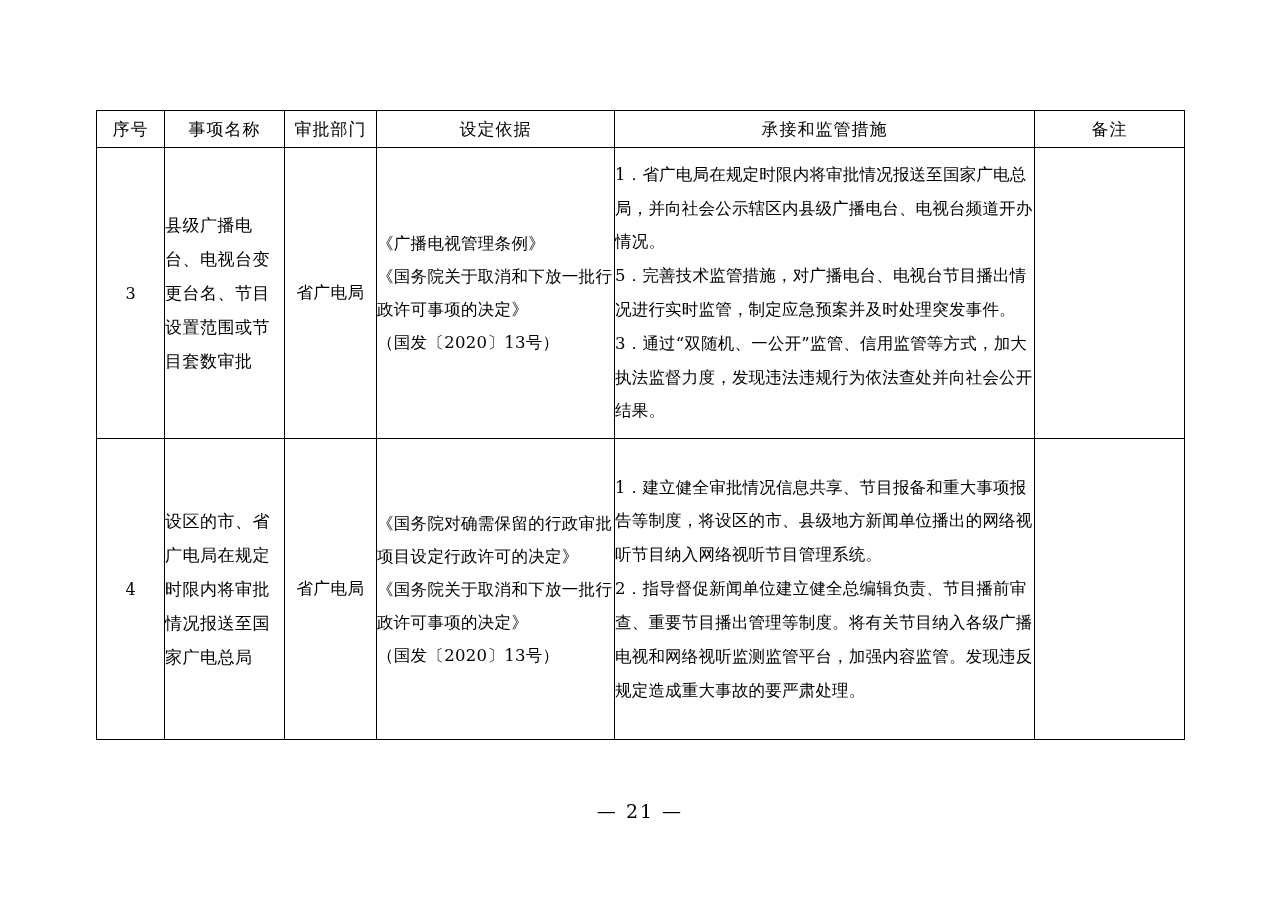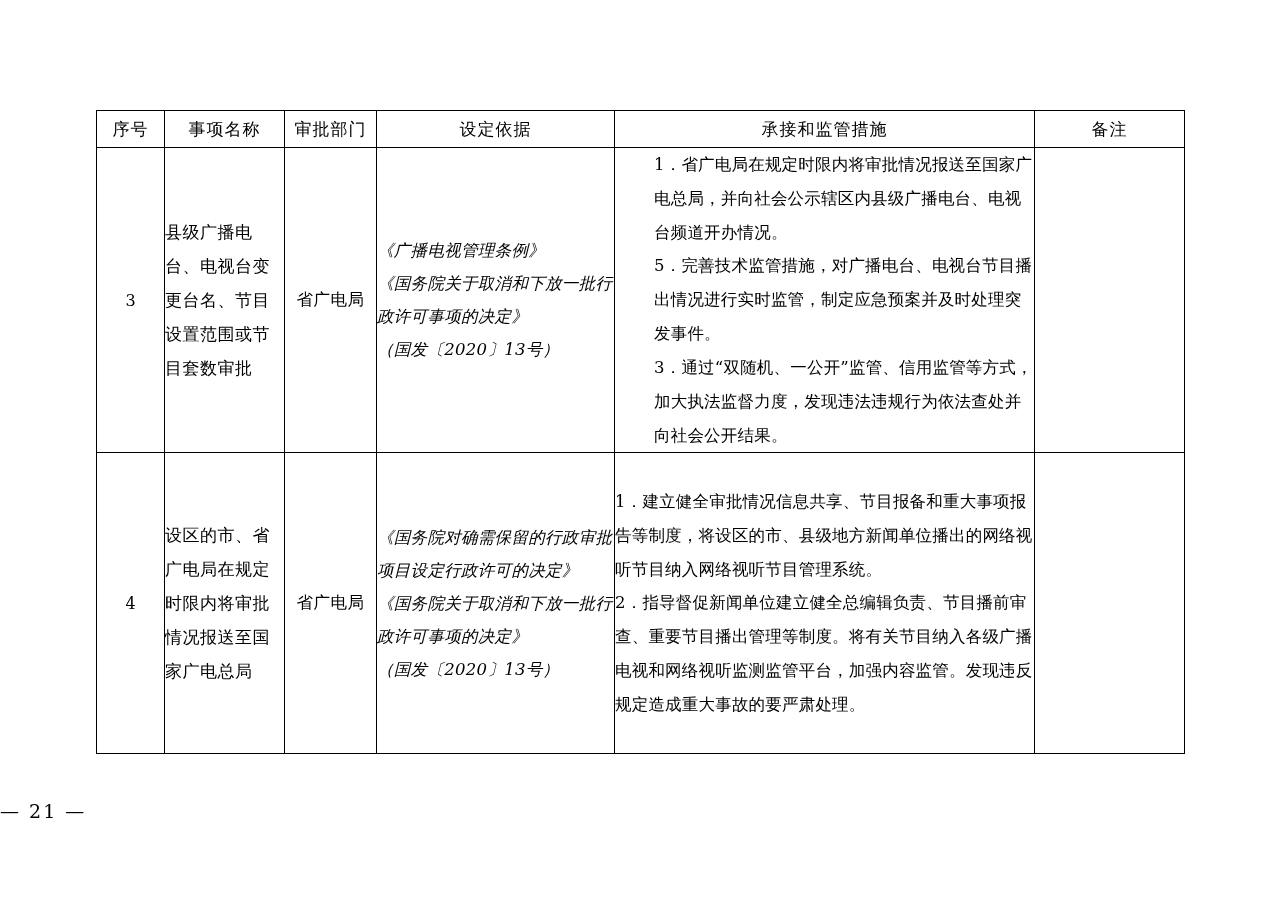--- a/index.html
+++ b/index.html
@@ -67,46 +67,45 @@
     font-size: 16.5px;
     letter-spacing: 0.5px;
     font-family: Liberation Serif, serif;
   }
   .cell-basis {
     font-size: 16.5px;
     line-height: 2.0;
     padding: 8px 14px;
     text-align: left;
     letter-spacing: 0.3px;
-    font-style: italic;
   }
   .cell-meas {
     font-size: 16.5px;
     line-height: 2.05;
     padding: 10px 14px;
     text-align: left;
     letter-spacing: 0.2px;
   }
   .cell-note { }
 
-  .row-3 .cell-meas { height: 290px; padding-left: 39px; }
+  .row-3 .cell-meas { height: 290px; }
   .row-4 .cell-meas { height: 300px; }
 
   .meas-item {
     display: block;
     text-indent: 0;
   }
   .basis-line { display: block; }
 
   .page-number {
     position: absolute;
     left: 0;
     top: 800px;
     width: 1280px;
-    text-align: left;
+    text-align: center;
     font-size: 19px;
     font-family: "DejaVu Serif", "Liberation Serif", serif;
     letter-spacing: 2px;
   }
 </style>
 </head>
 <body>
 
 <div class="page">
 

